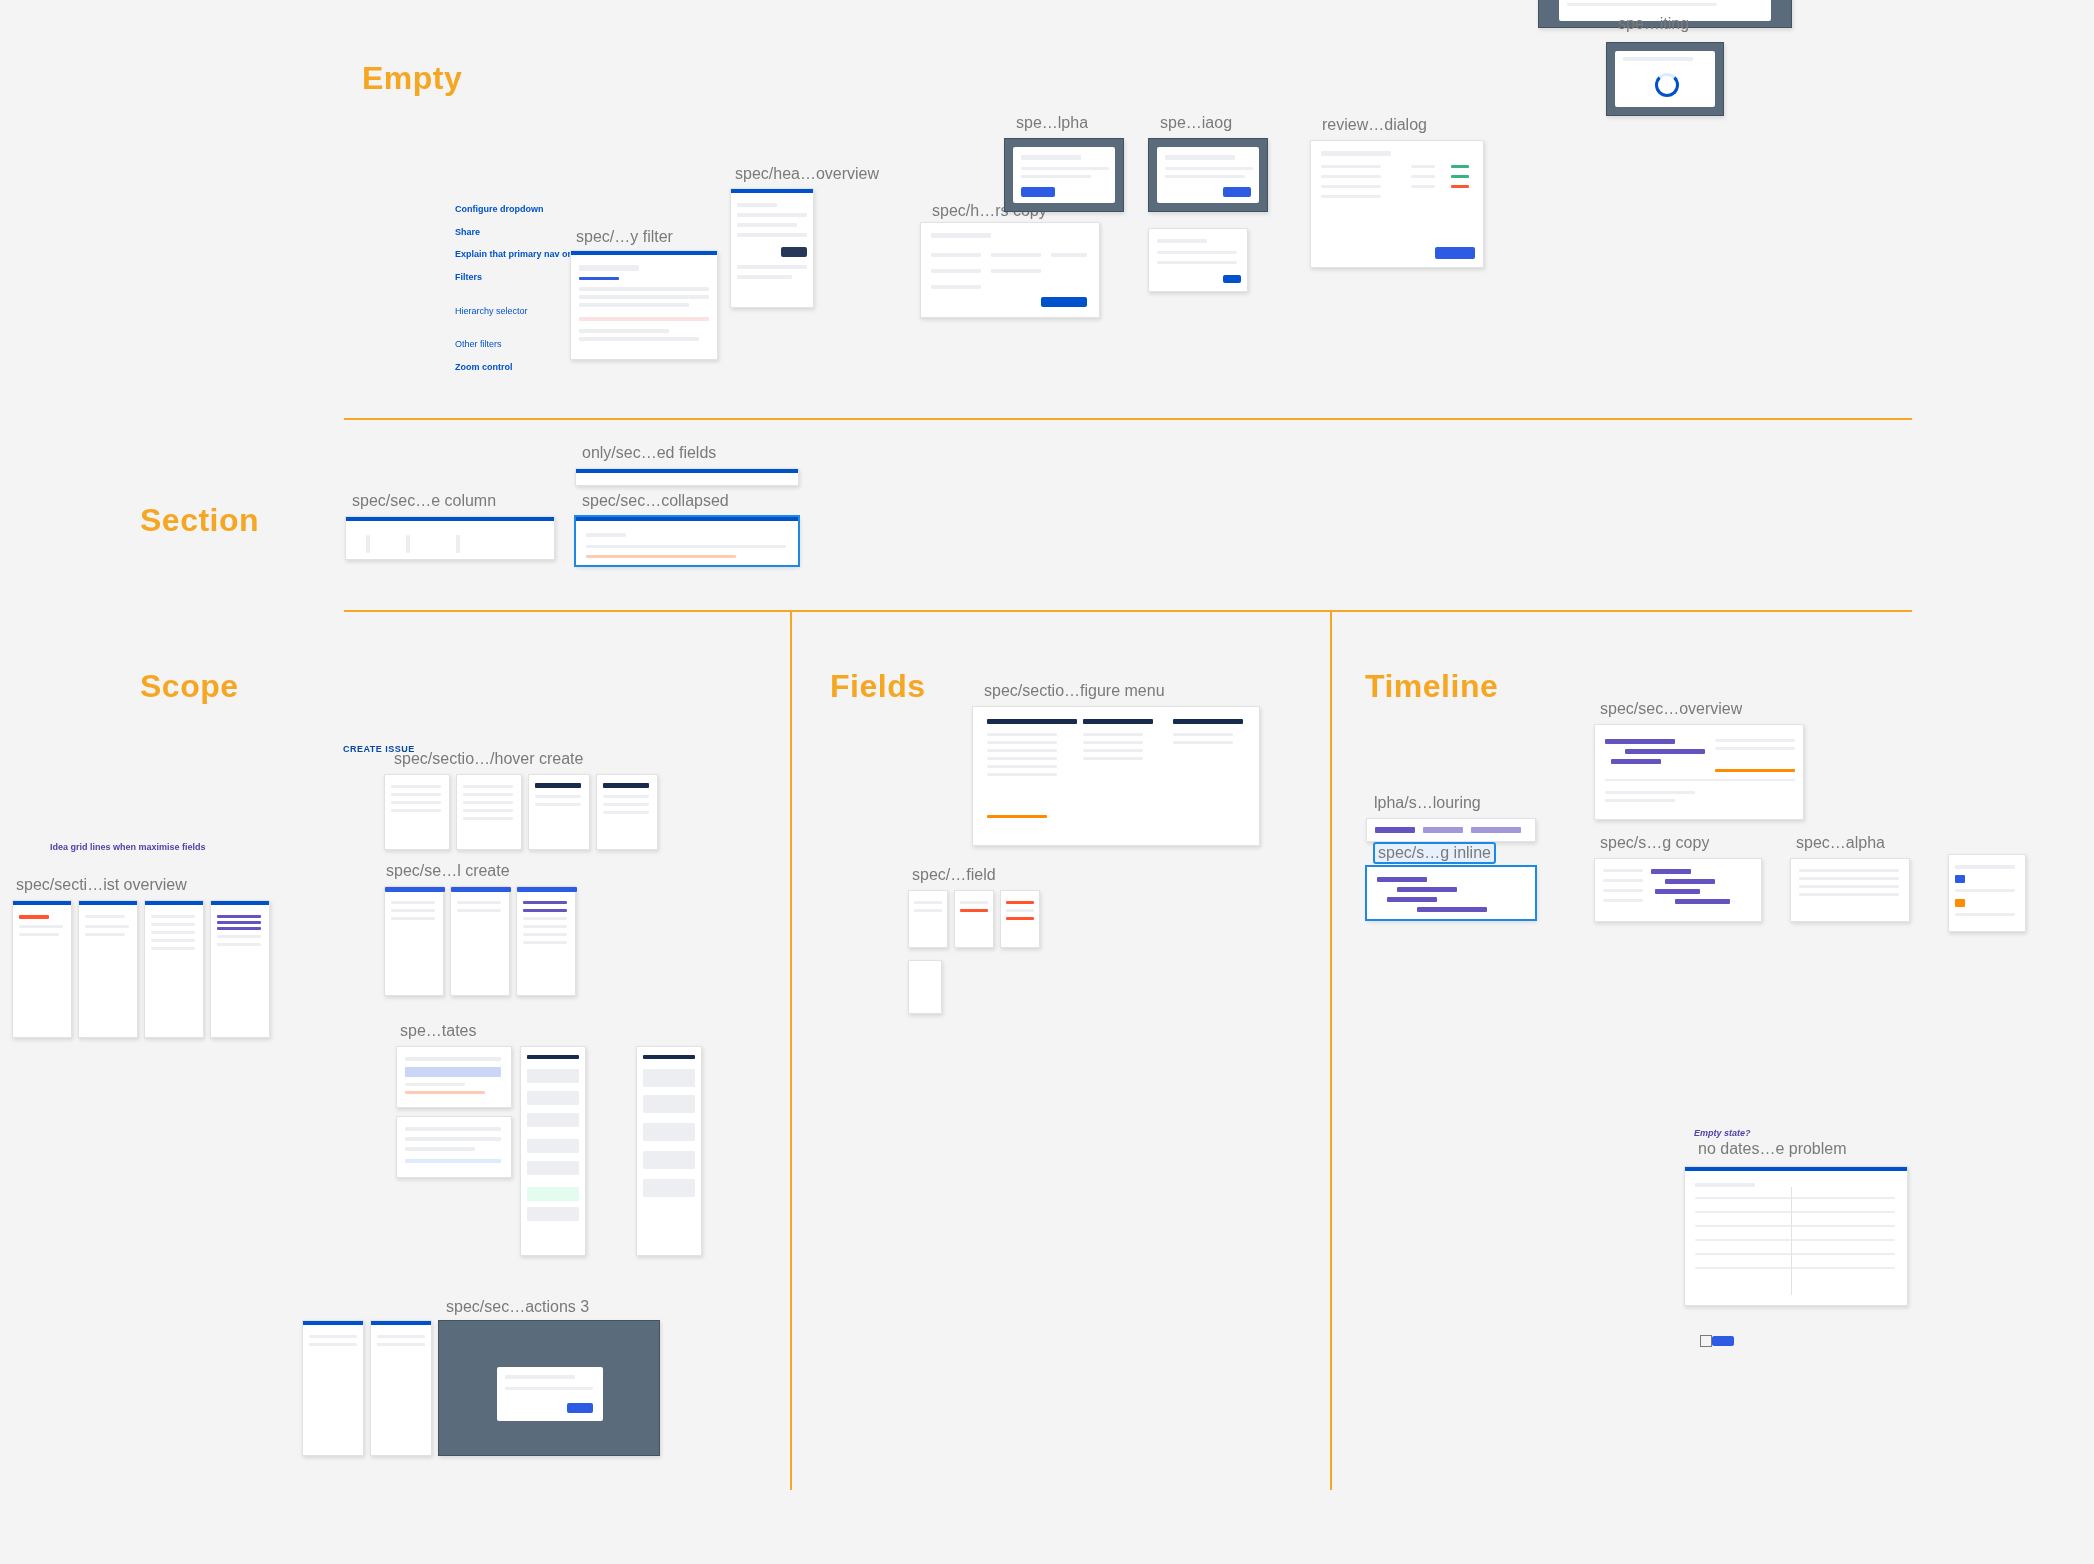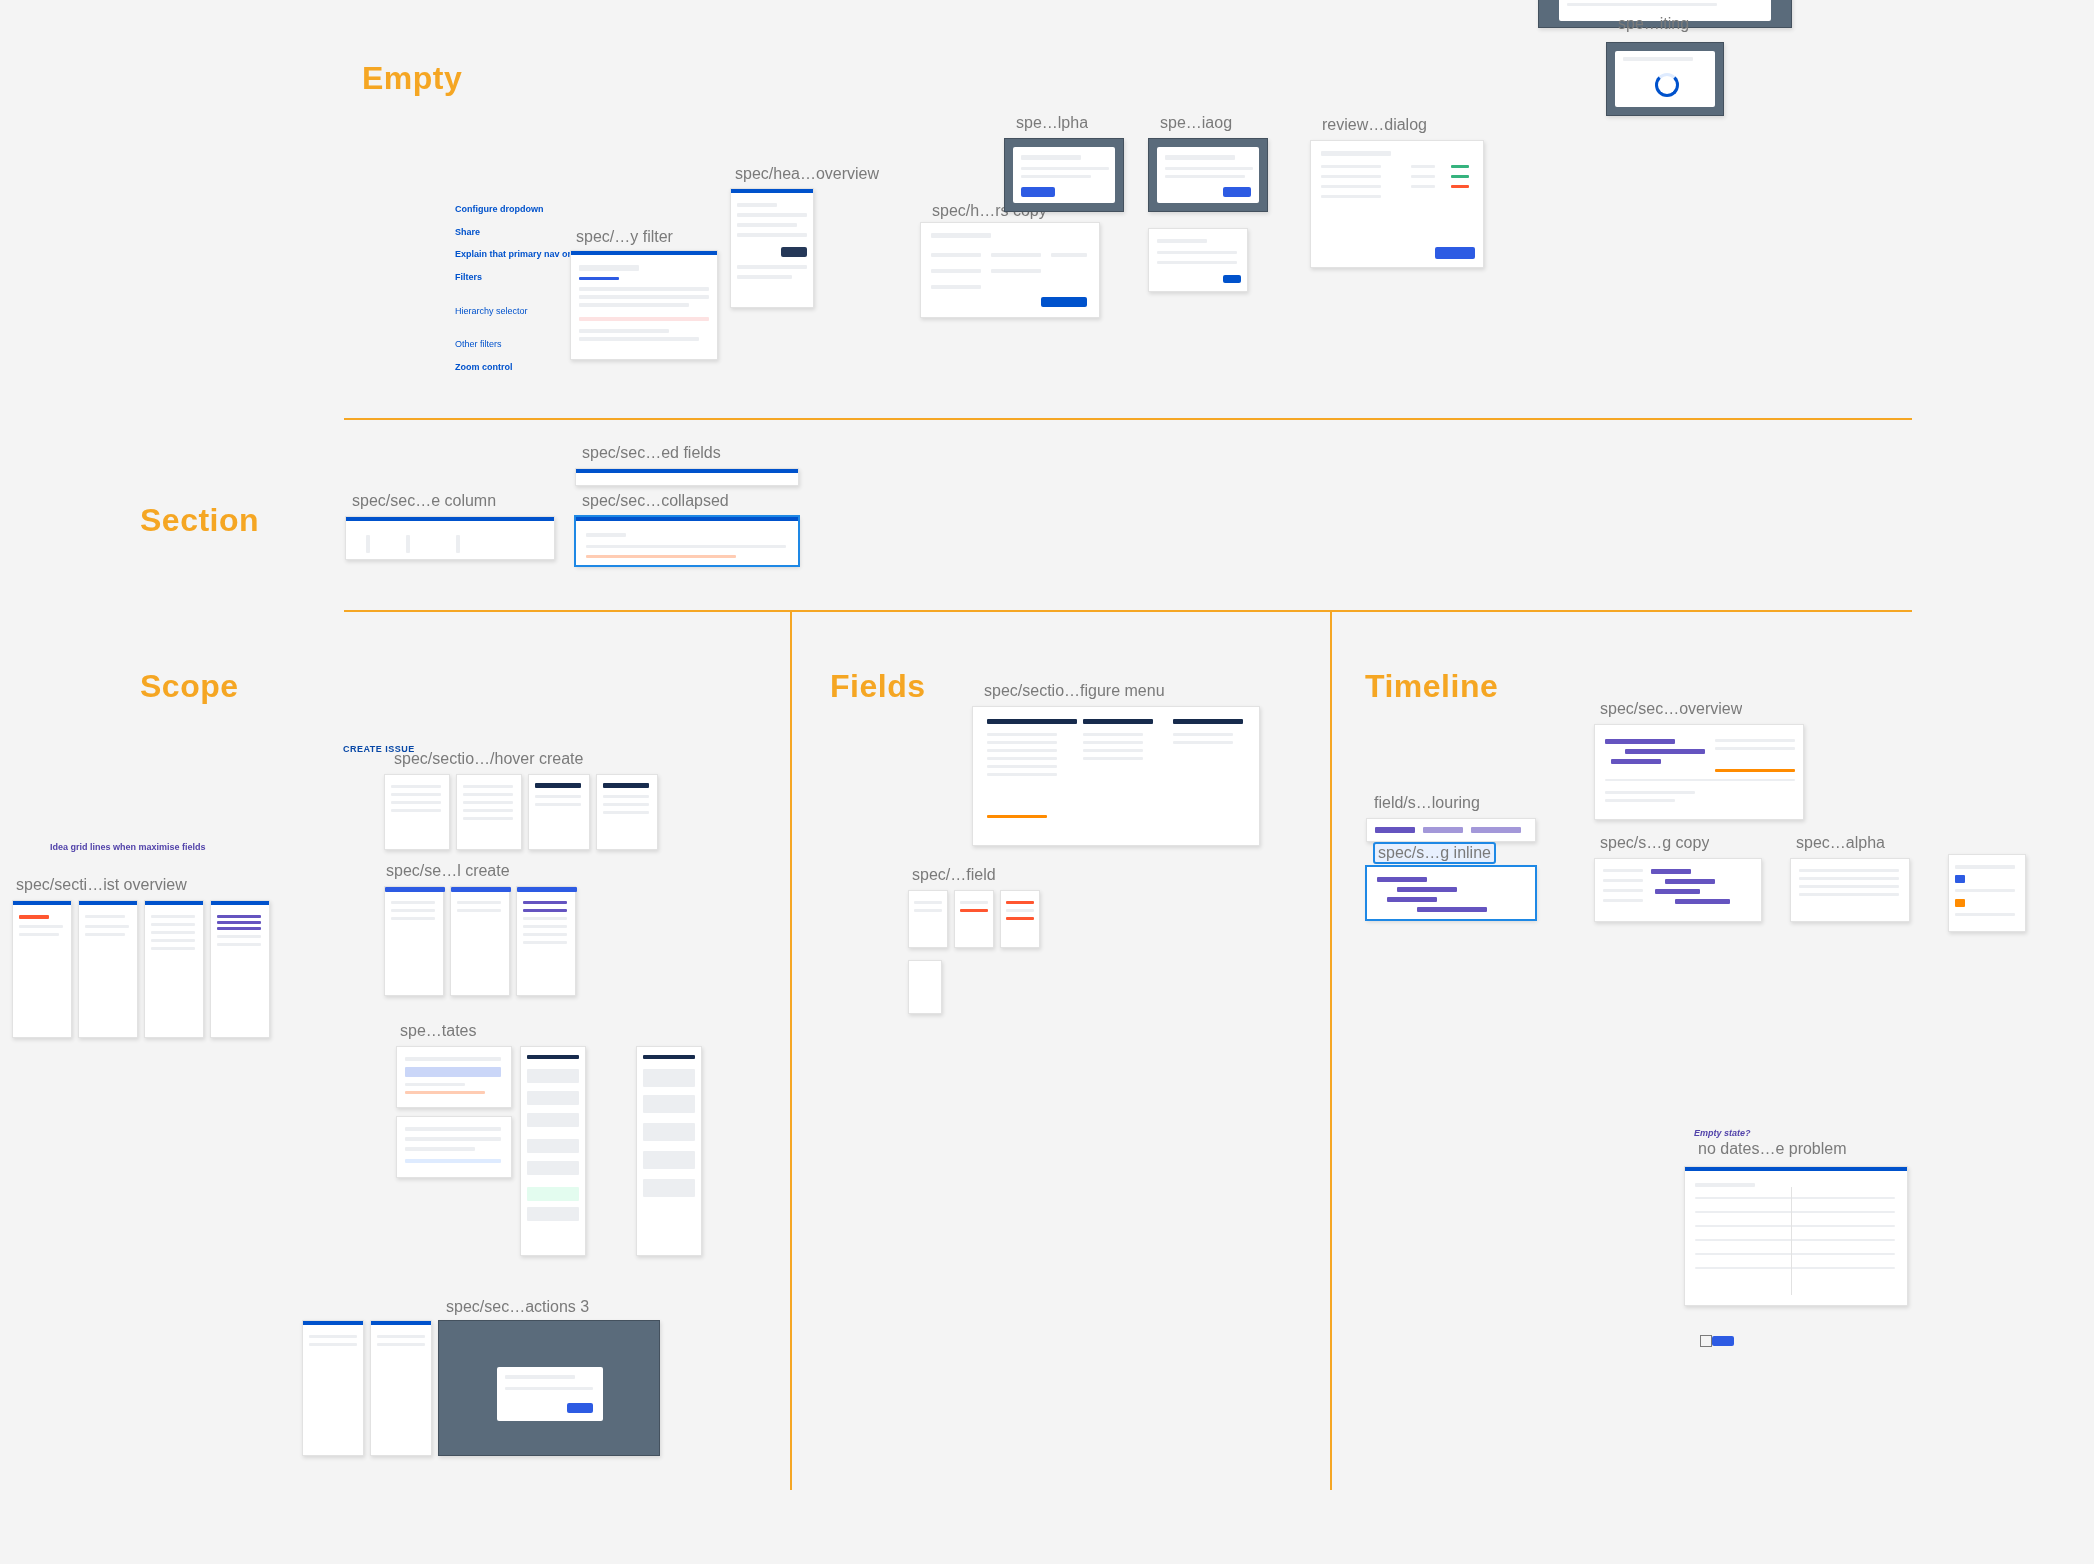--- a/index.html
+++ b/index.html
@@ -246,21 +246,21 @@
     </div>
   </div>
 
   <div class="frame-label" style="left:352px; top:492px;">spec/sec…e column</div>
   <div class="thumb bluebar" style="left:345px; top:516px; width:210px; height:44px;">
     <div class="faint" style="left:20px; top:18px; width:4px; height:18px;"></div>
     <div class="faint" style="left:60px; top:18px; width:4px; height:18px;"></div>
     <div class="faint" style="left:110px; top:18px; width:4px; height:18px;"></div>
   </div>
 
-  <div class="frame-label" style="left:582px; top:444px;">spec/sec…ed fields</div>
+  <div class="frame-label" style="left:582px; top:444px;">only/sec…ed fields</div>
   <div class="thumb bluebar" style="left:575px; top:468px; width:224px; height:18px;"></div>
 
   <div class="frame-label" style="left:582px; top:492px;">spec/sec…collapsed</div>
   <div class="thumb bluebar selected" style="left:575px; top:516px; width:224px; height:50px;">
     <div class="faint" style="left:10px; top:16px; width:40px; height:4px;"></div>
     <div class="faint" style="left:10px; top:28px; width:200px; height:3px;"></div>
     <div class="faint" style="left:10px; top:38px; width:150px; height:3px; background:#ffccb3;"></div>
   </div>
 
   <div class="tiny-blue-caps" style="left:343px; top:744px;">CREATE ISSUE</div>
@@ -435,21 +435,21 @@
     <div class="purpline" style="left:30px; top:24px; width:80px; height:5px;"></div>
     <div class="purpline" style="left:16px; top:34px; width:50px; height:5px;"></div>
     <div class="faint" style="left:120px; top:14px; width:80px; height:3px;"></div>
     <div class="faint" style="left:120px; top:22px; width:80px; height:3px;"></div>
     <div class="orangeline" style="left:120px; top:44px; width:80px; height:3px;"></div>
     <div class="faint" style="left:10px; top:54px; width:190px; height:2px;"></div>
     <div class="faint" style="left:10px; top:66px; width:90px; height:3px;"></div>
     <div class="faint" style="left:10px; top:74px; width:70px; height:3px;"></div>
   </div>
 
-  <div class="frame-label" style="left:1374px; top:794px;">field/s…louring</div>
+  <div class="frame-label" style="left:1374px; top:794px;">lpha/s…louring</div>
   <div class="thumb" style="left:1366px; top:818px; width:170px; height:24px;">
     <div class="purpline" style="left:8px;  top:8px; width:40px; height:6px;"></div>
     <div class="purpline" style="left:56px; top:8px; width:40px; height:6px; opacity:0.6;"></div>
     <div class="purpline" style="left:104px; top:8px; width:50px; height:6px; opacity:0.6;"></div>
   </div>
 
   <div class="frame-label selected" style="left:1374px; top:843px; background:#e8f0fe; padding:1px 4px; border-radius:2px;">spec/s…g inline</div>
   <div class="thumb selected" style="left:1366px; top:866px; width:170px; height:54px;">
     <div class="purpline" style="left:10px; top:10px; width:50px; height:5px;"></div>
     <div class="purpline" style="left:30px; top:20px; width:60px; height:5px;"></div>

